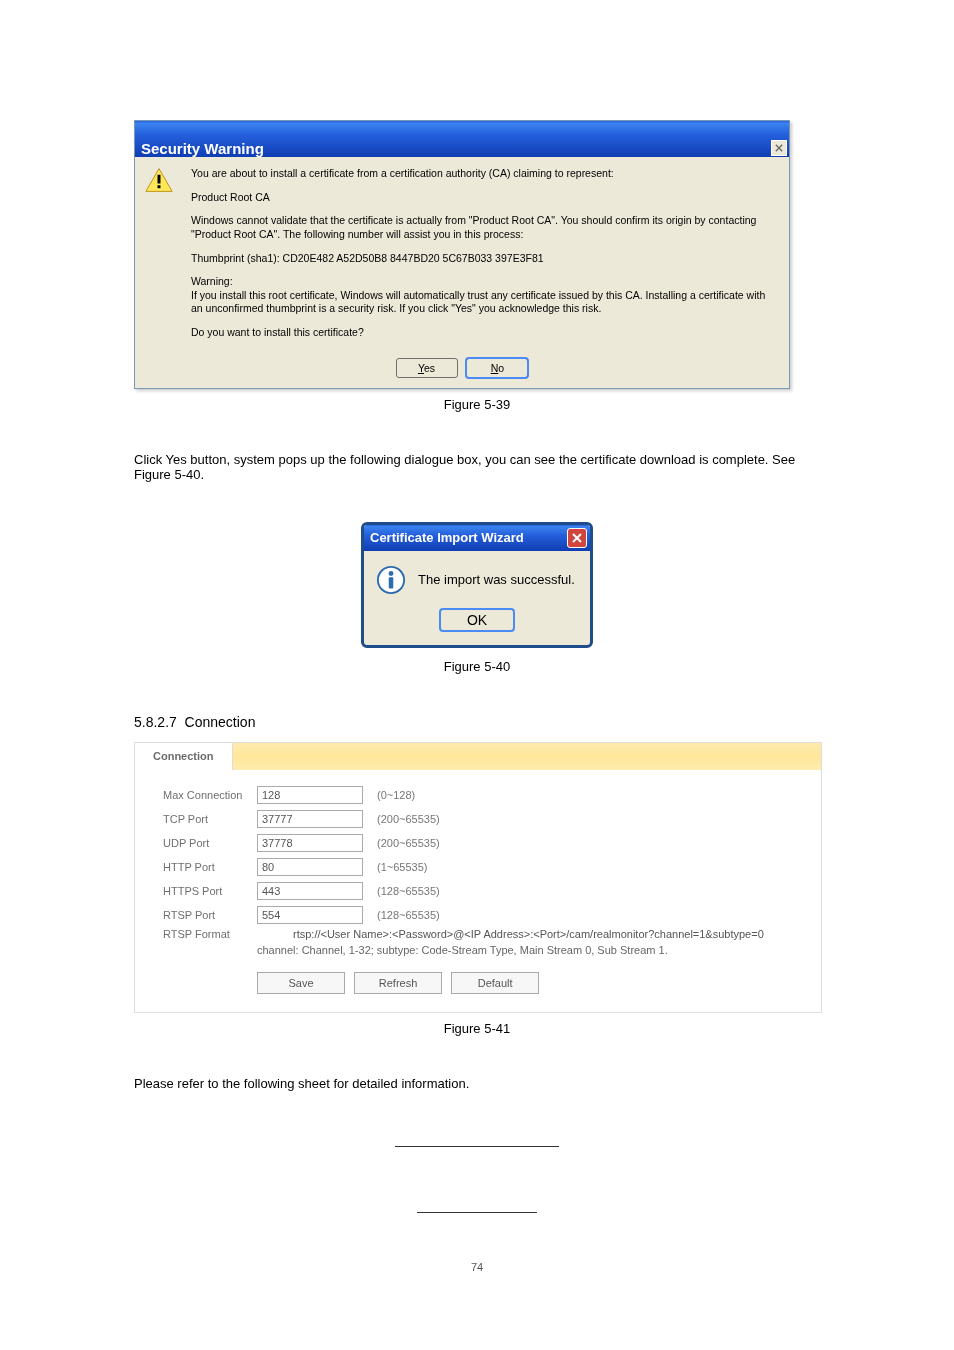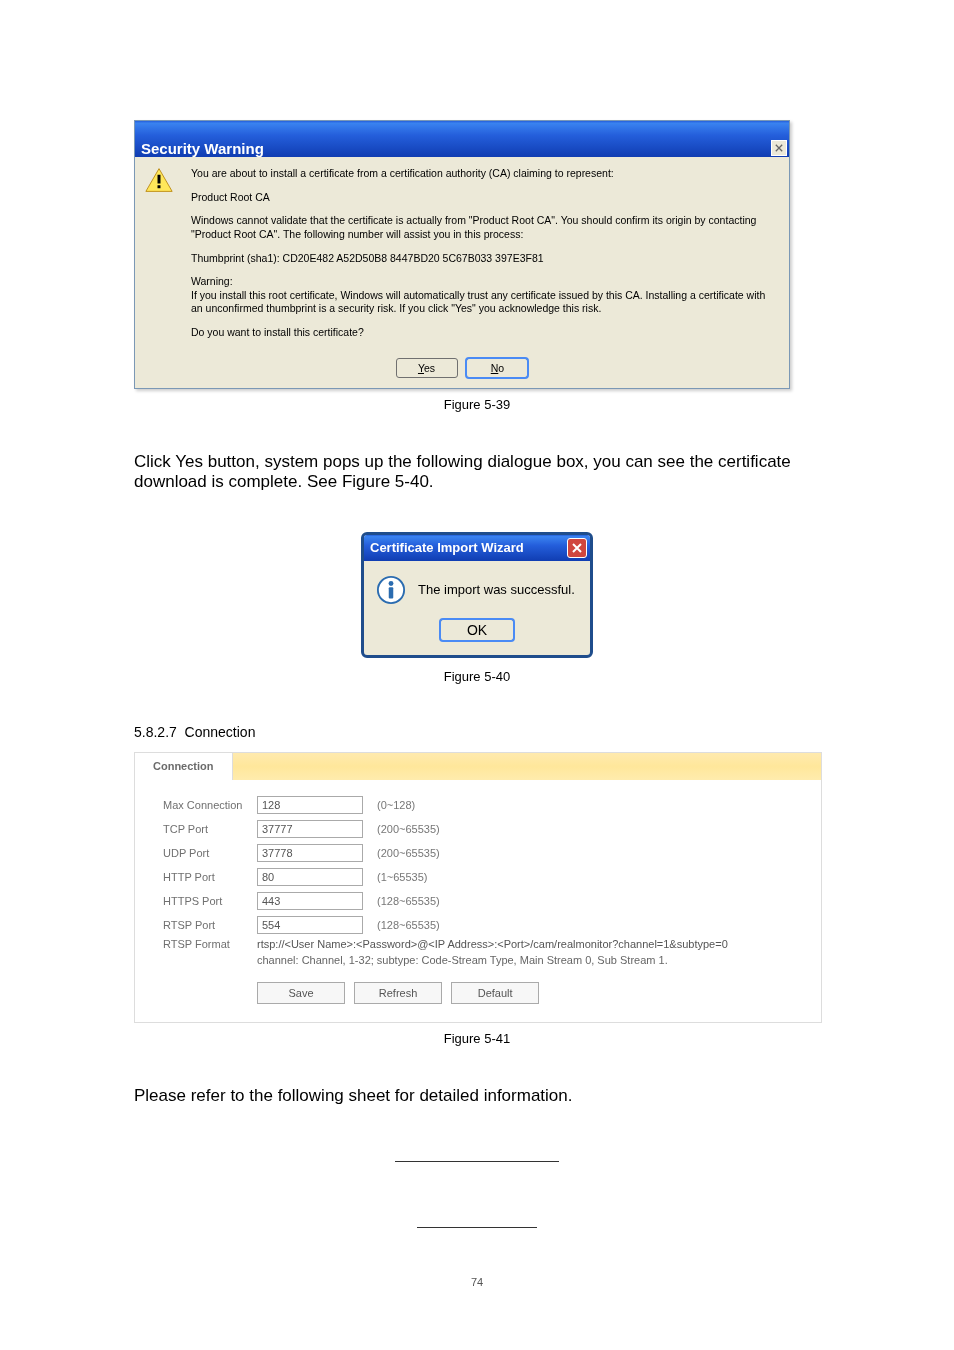--- a/index.html
+++ b/index.html
@@ -88,21 +88,21 @@
   .xp-btn .u { text-decoration: underline; }
 
   
   .fig-caption {
     text-align: center;
     font-size: 13px;
     margin: 8px 0 40px 0;
   }
 
   .para {
-    font-size: 17px;
+    font-size: 13px;
     margin: 6px 0;
   }
 
   
   .ok-wrap { text-align: center; margin-top: 40px; }
   .ok-dialog {
     display: inline-block;
     border: 3px solid #1f4d8c;
     border-radius: 6px;
     background: #ece9d8;
@@ -352,21 +352,21 @@
       <div class="conn-row">
         <span class="conn-label">HTTPS Port</span>
         <input class="conn-input" value="443" style="">
         <span class="conn-range">(128~65535)</span>
       </div>
       <div class="conn-row">
         <span class="conn-label">RTSP Port</span>
         <input class="conn-input" value="554" style="">
         <span class="conn-range">(128~65535)</span>
       </div>
-      <div class="conn-row" style="height:auto; align-items:flex-start;">
+      <div class="conn-row" style="height:auto; align-items:flex-start;gap:36px;">
         <span class="conn-label">RTSP Format</span>
         <span>rtsp://&lt;User Name&gt;:&lt;Password&gt;@&lt;IP Address&gt;:&lt;Port&gt;/cam/realmonitor?channel=1&amp;subtype=0</span>
       </div>
       <div class="conn-note">channel: Channel, 1-32; subtype: Code-Stream Type, Main Stream 0, Sub Stream 1.</div>
 
       <div class="conn-btnrow">
         <button class="conn-btn">Save</button>
         <button class="conn-btn">Refresh</button>
         <button class="conn-btn">Default</button>
       </div>

